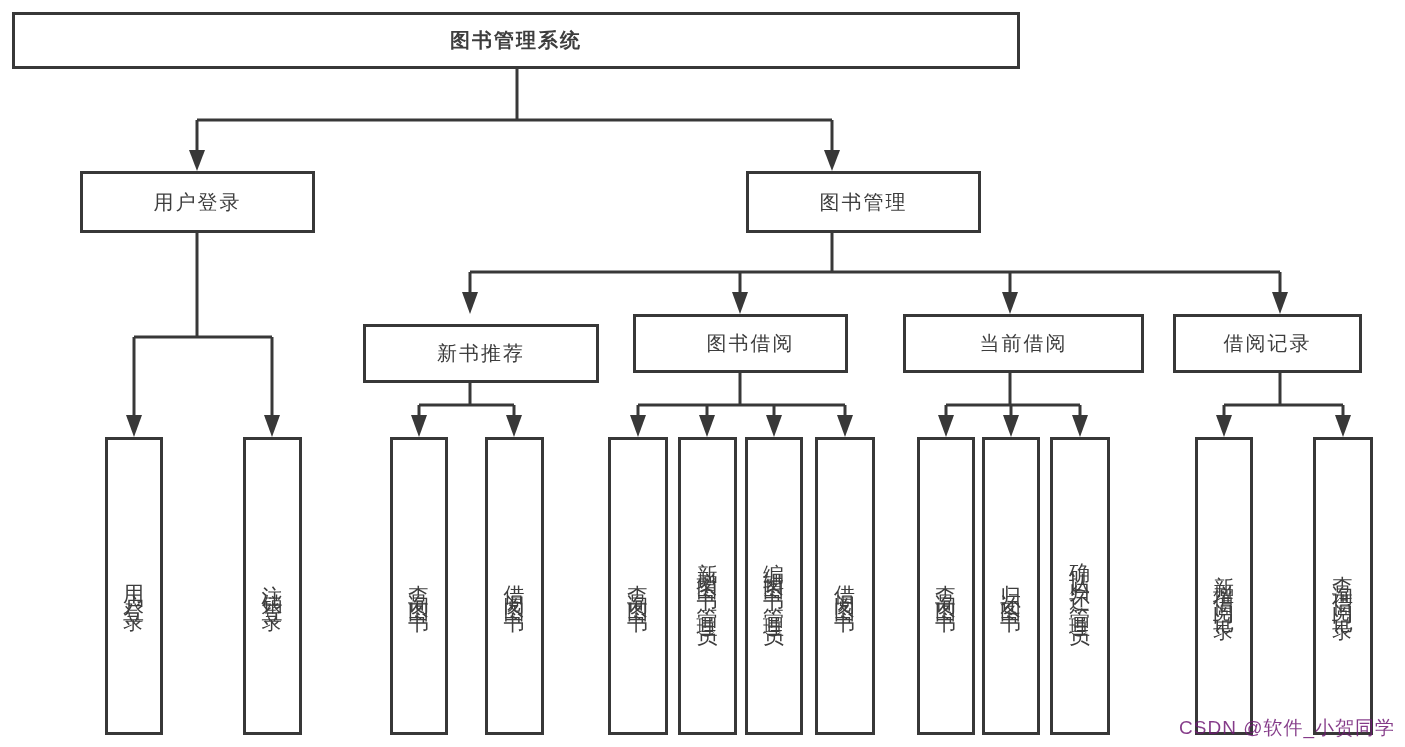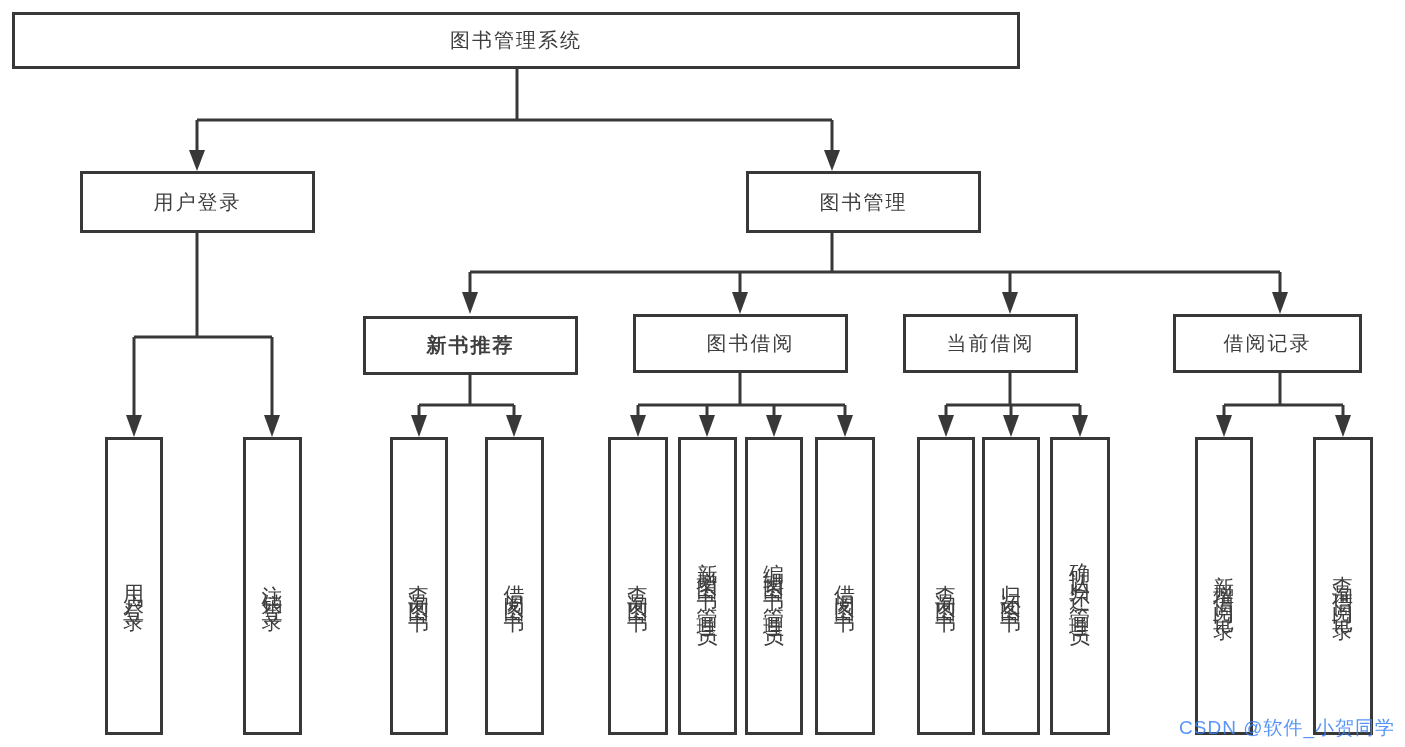--- a/index.html
+++ b/index.html
@@ -30,21 +30,21 @@
     text-orientation:mixed;
     letter-spacing:9px;
     font-size:21px;
     line-height:1;
     white-space:normal;
   }
   .watermark{
     position:absolute;
     right:10px;
     bottom:6px;
-    color:#3b82f6;
+    color:#701a75;
     font-size:19px;
     letter-spacing:1px;
     z-index:5;
     opacity:0.85;
   }
 </style>
 </head>
 <body>
 
 <div class="stage">
@@ -104,31 +104,31 @@
     <polygon points="1072,415 1088,415 1080,437" fill="#383838" stroke="none"></polygon>
 
     <path d="M1280 373 L1280 405"></path>
     <path d="M1224 405 L1343 405"></path>
     <path d="M1224 405 L1224 418"></path>
     <polygon points="1216,415 1232,415 1224,437" fill="#383838" stroke="none"></polygon>
     <path d="M1343 405 L1343 418"></path>
     <polygon points="1335,415 1351,415 1343,437" fill="#383838" stroke="none"></polygon>
   </svg>
 
-  <div class="node" style="left:12px;top:12px;width:1008px;height:57px;">图书管理系统</div>
+  <div class="node" style="left:12px;top:12px;width:1008px;height:57px;font-weight:bold;">图书管理系统</div>
 
   <div class="node" style="left:80px;top:171px;width:235px;height:62px;">用户登录</div>
   <div class="node" style="left:715px;top:171px;width:235px;height:62px;margin-left:31px;">图书管理</div>
 
   <div class="node v" style="left:105px;top:437px;width:58px;height:298px;">用户登录</div>
   <div class="node v" style="left:243px;top:437px;width:59px;height:298px;">注销登录</div>
 
-  <div class="node" style="left:363px;top:316px;width:215px;height:59px;font-weight:bold;">新书推荐</div>
+  <div class="node" style="left:363px;top:324px;width:236px;height:59px;">新书推荐</div>
   <div class="node" style="left:633px;top:314px;width:215px;height:59px;padding-left:20px;">图书借阅</div>
-  <div class="node" style="left:903px;top:314px;width:175px;height:59px;">当前借阅</div>
+  <div class="node" style="left:903px;top:314px;width:241px;height:59px;">当前借阅</div>
   <div class="node" style="left:1173px;top:314px;width:189px;height:59px;">借阅记录</div>
 
   <div class="node v" style="left:390px;top:437px;width:58px;height:298px;">查询图书</div>
   <div class="node v" style="left:485px;top:437px;width:59px;height:298px;">借阅图书</div>
 
   <div class="node v" style="left:608px;top:437px;width:60px;height:298px;">查询图书</div>
   <div class="node v" style="left:678px;top:437px;width:59px;height:298px;">新增图书（管理员）</div>
   <div class="node v" style="left:745px;top:437px;width:58px;height:298px;">编辑图书（管理员）</div>
   <div class="node v" style="left:815px;top:437px;width:60px;height:298px;">借阅图书</div>
 

